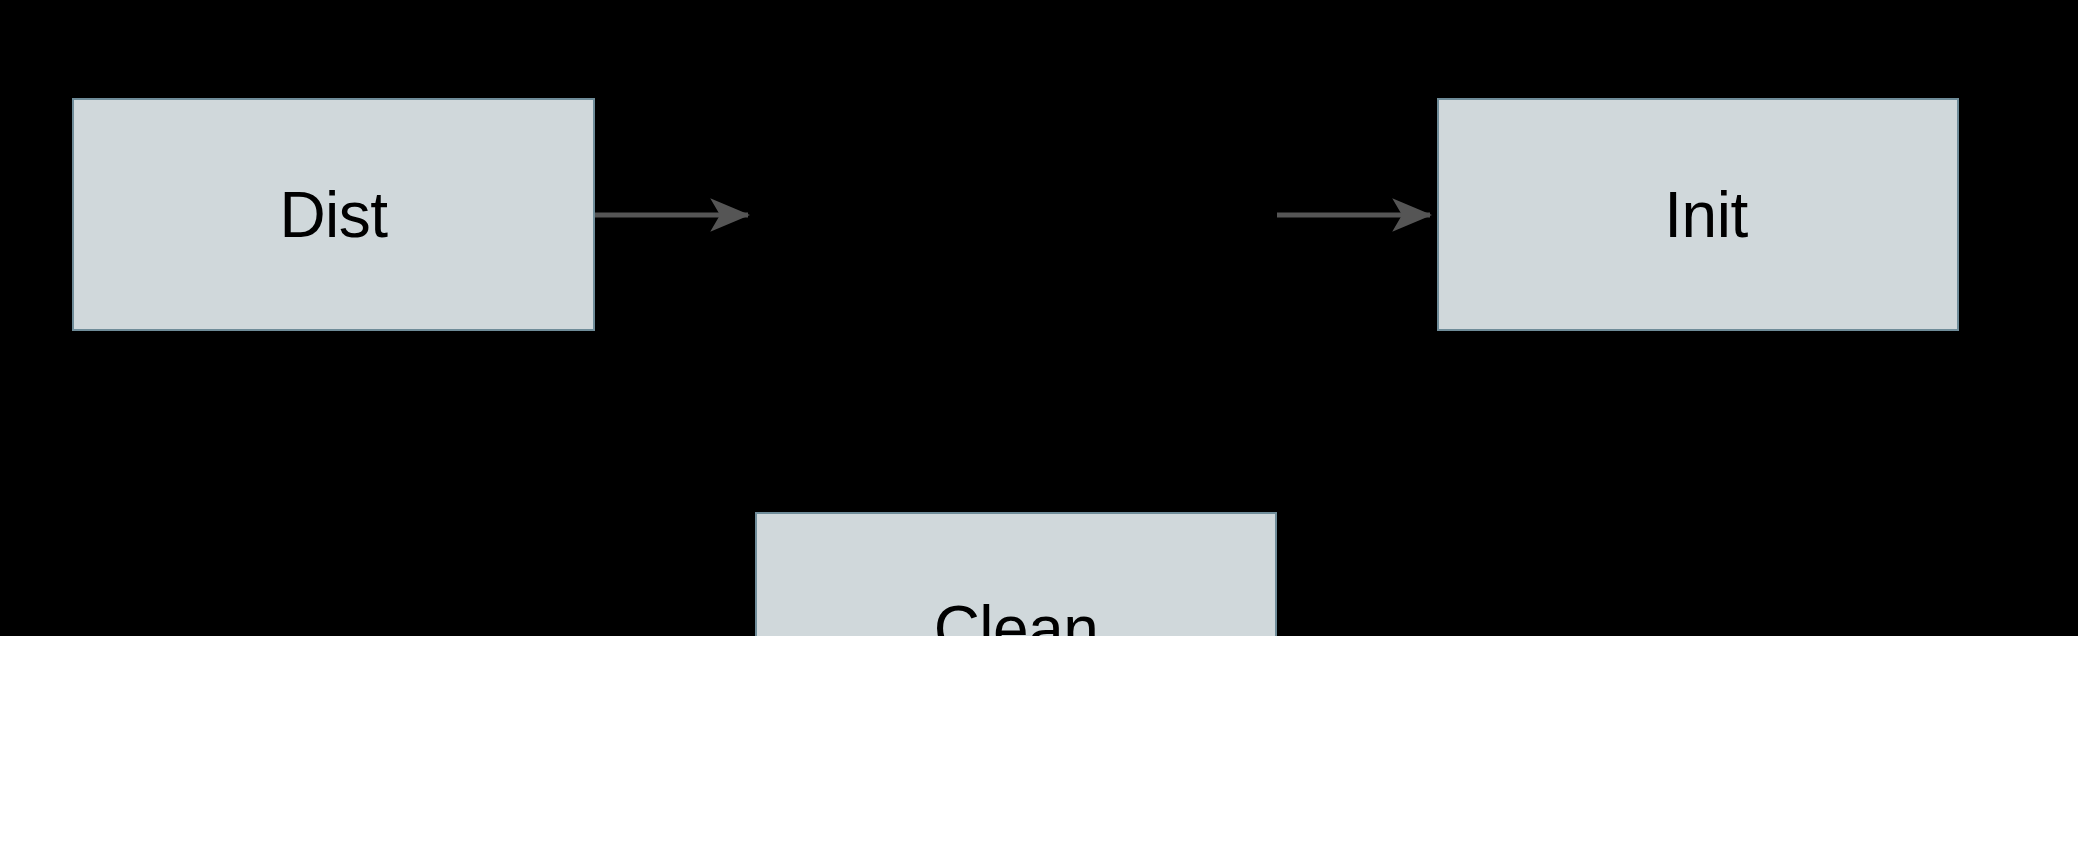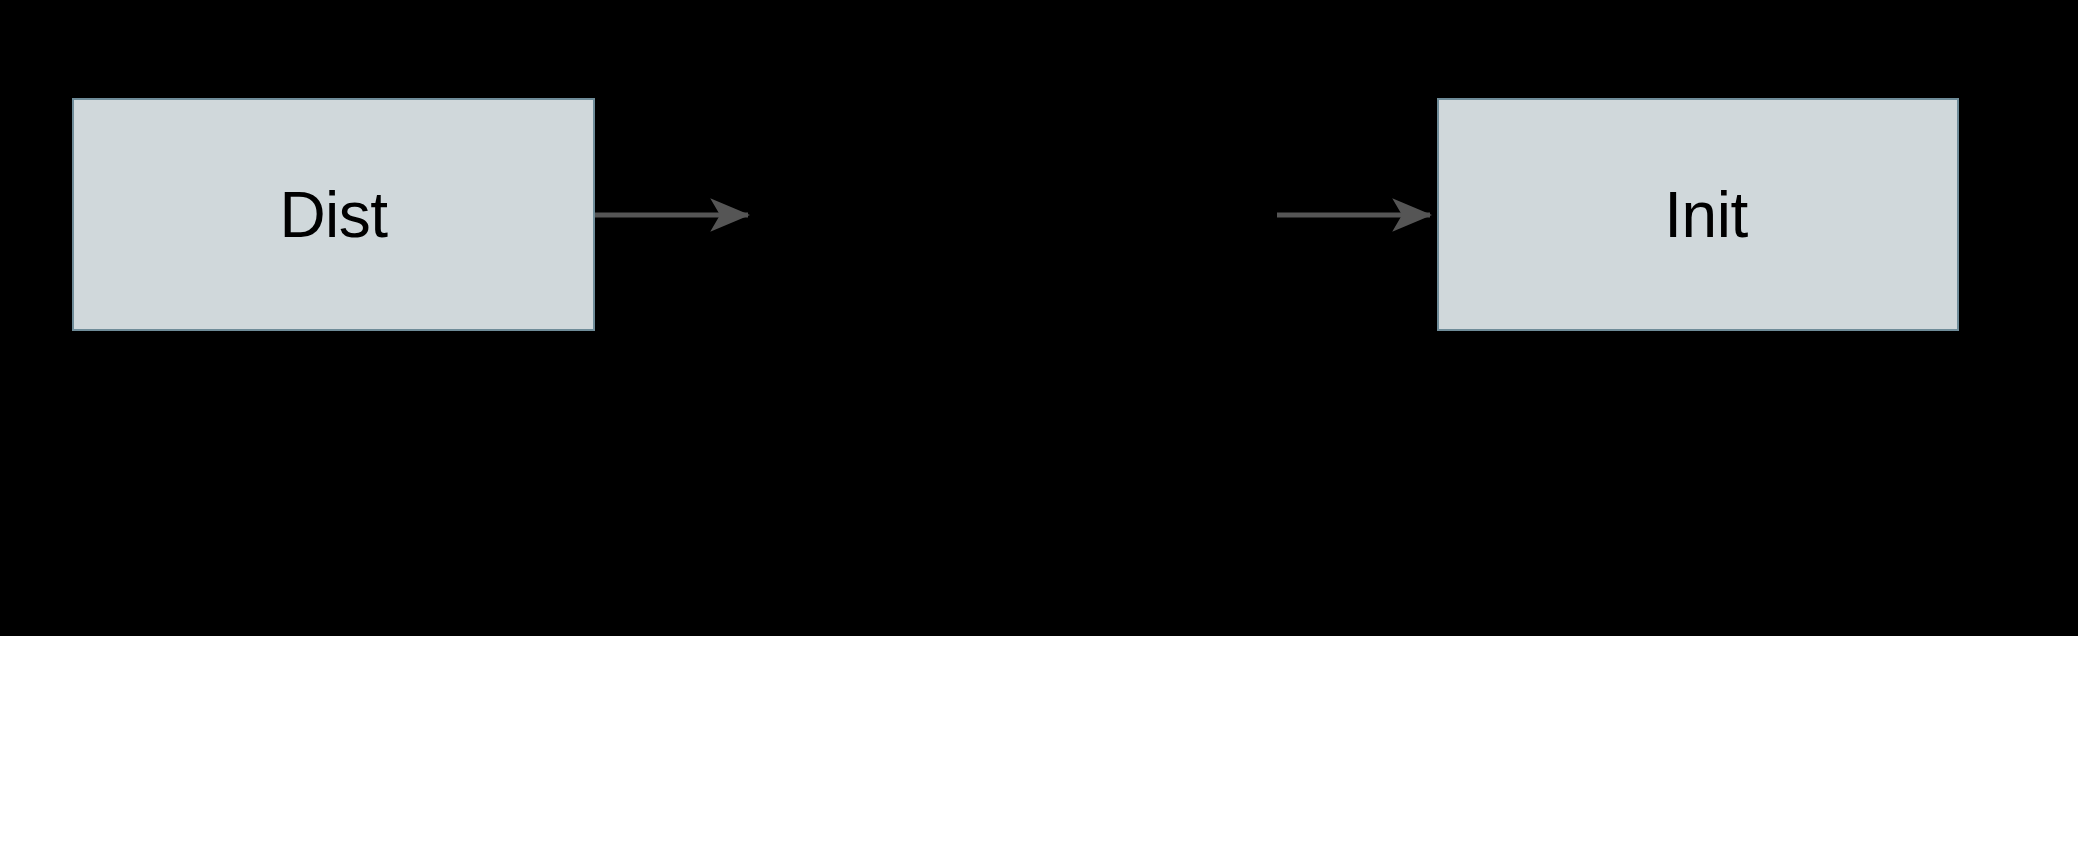--- a/index.html
+++ b/index.html
@@ -73,14 +73,17 @@
 
   <div class="node" id="node-dist">
     <span class="node-label">Dist</span>
   </div>
 
 
   <div class="node" id="node-init">
     <span class="node-label">Init</span>
   </div>
 
+  <div class="node" id="node-clean">
+    <span class="node-label">Clean</span>
+  </div>
 
 </div>
 
 </body></html>

